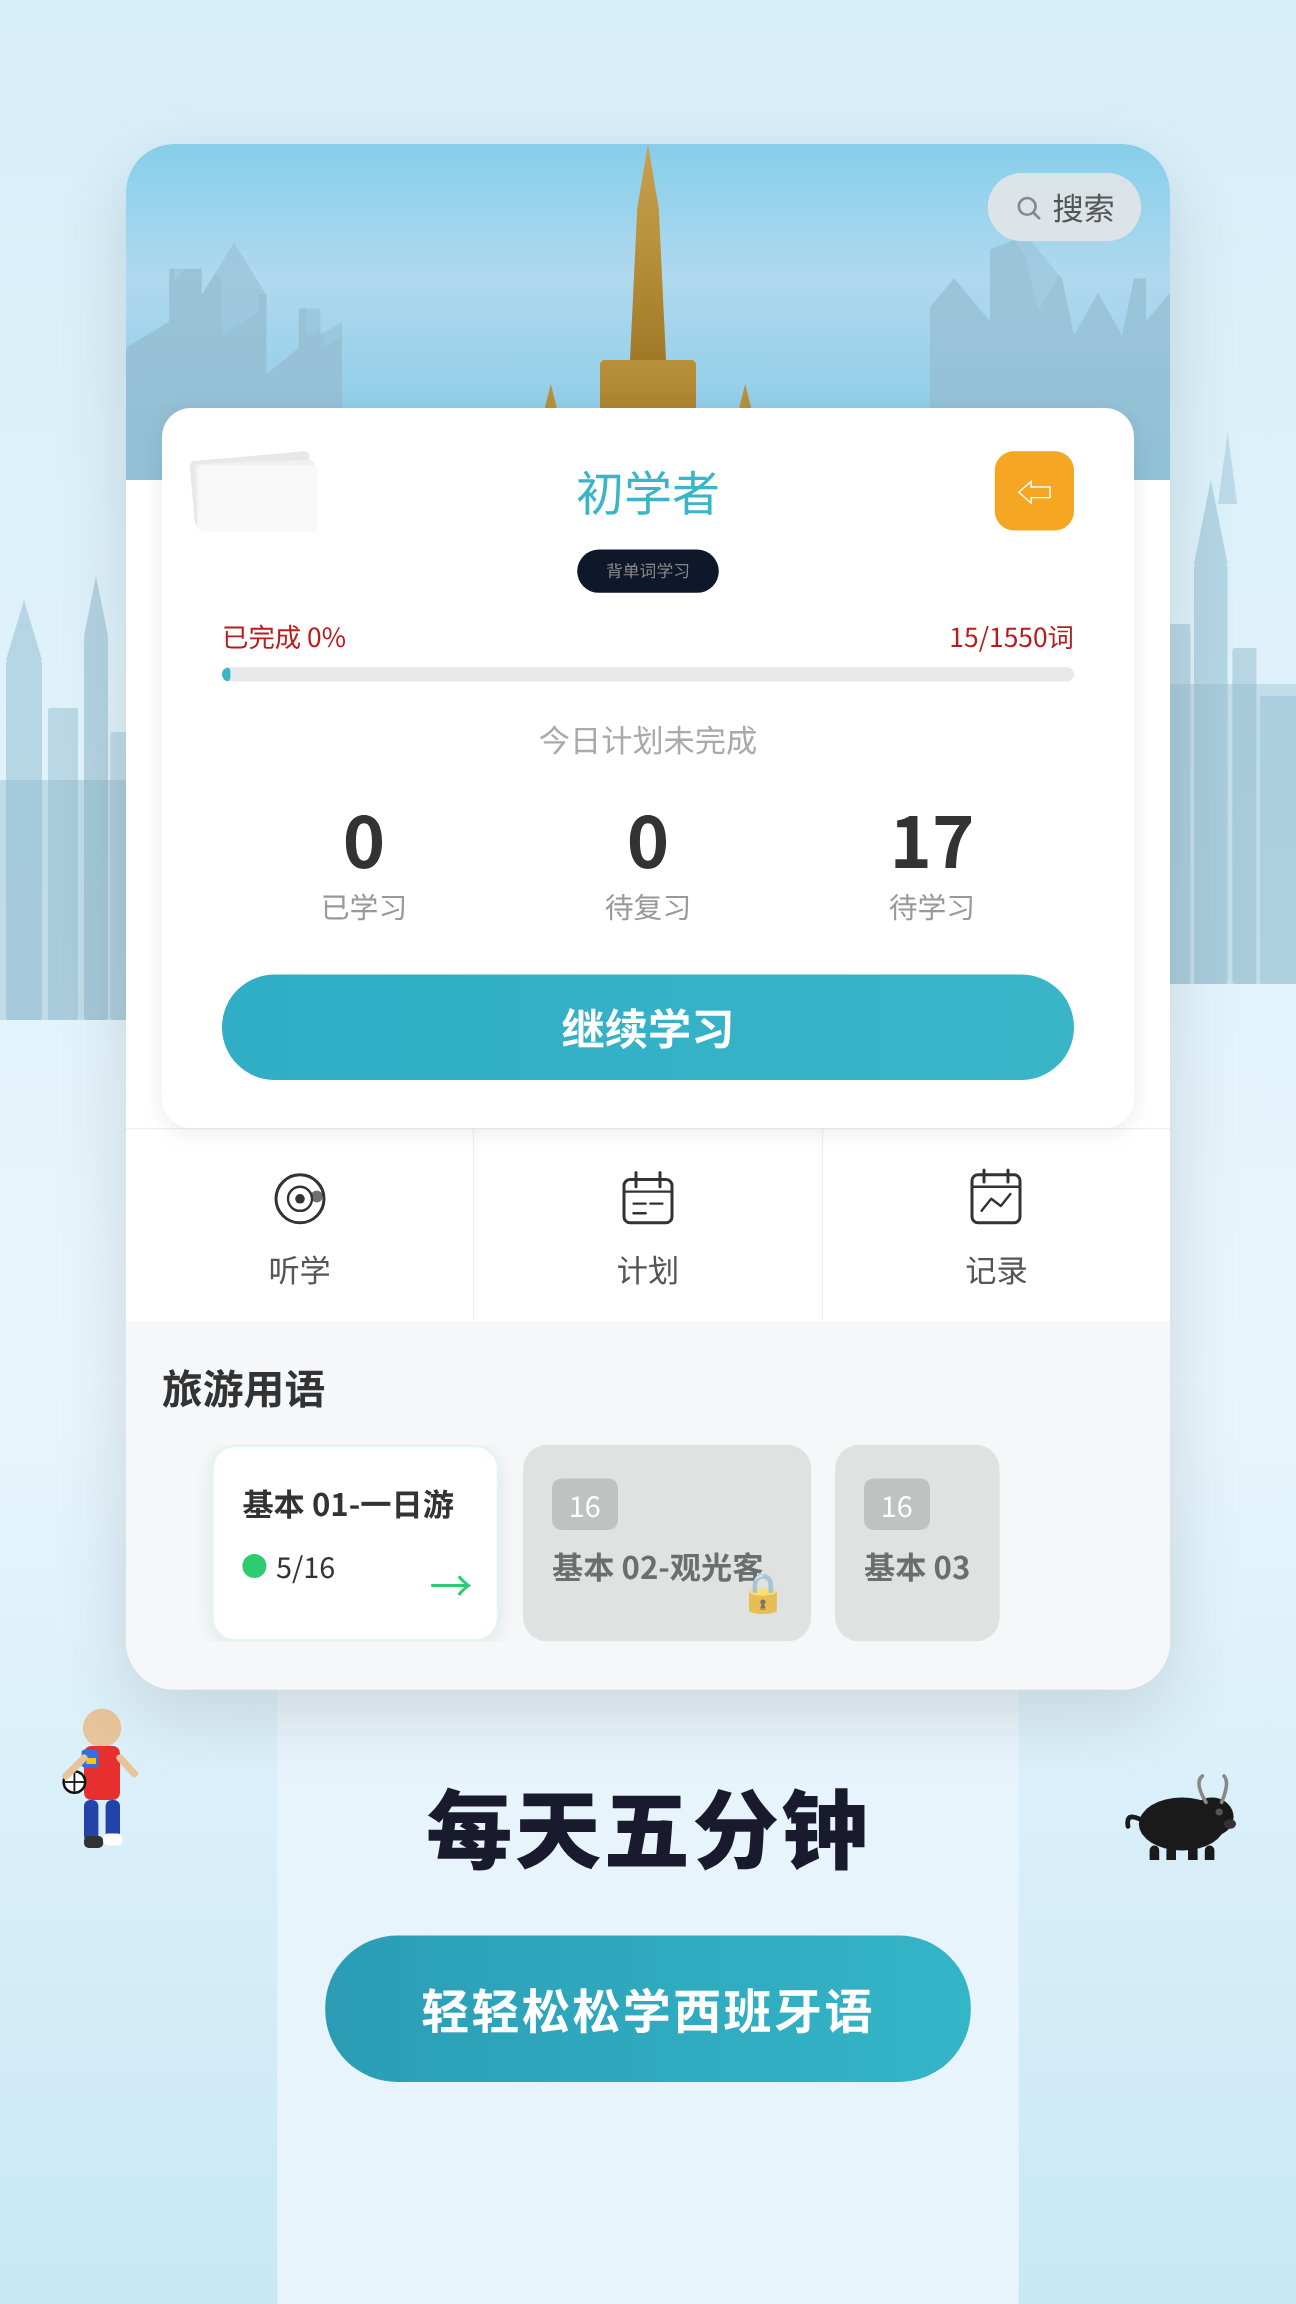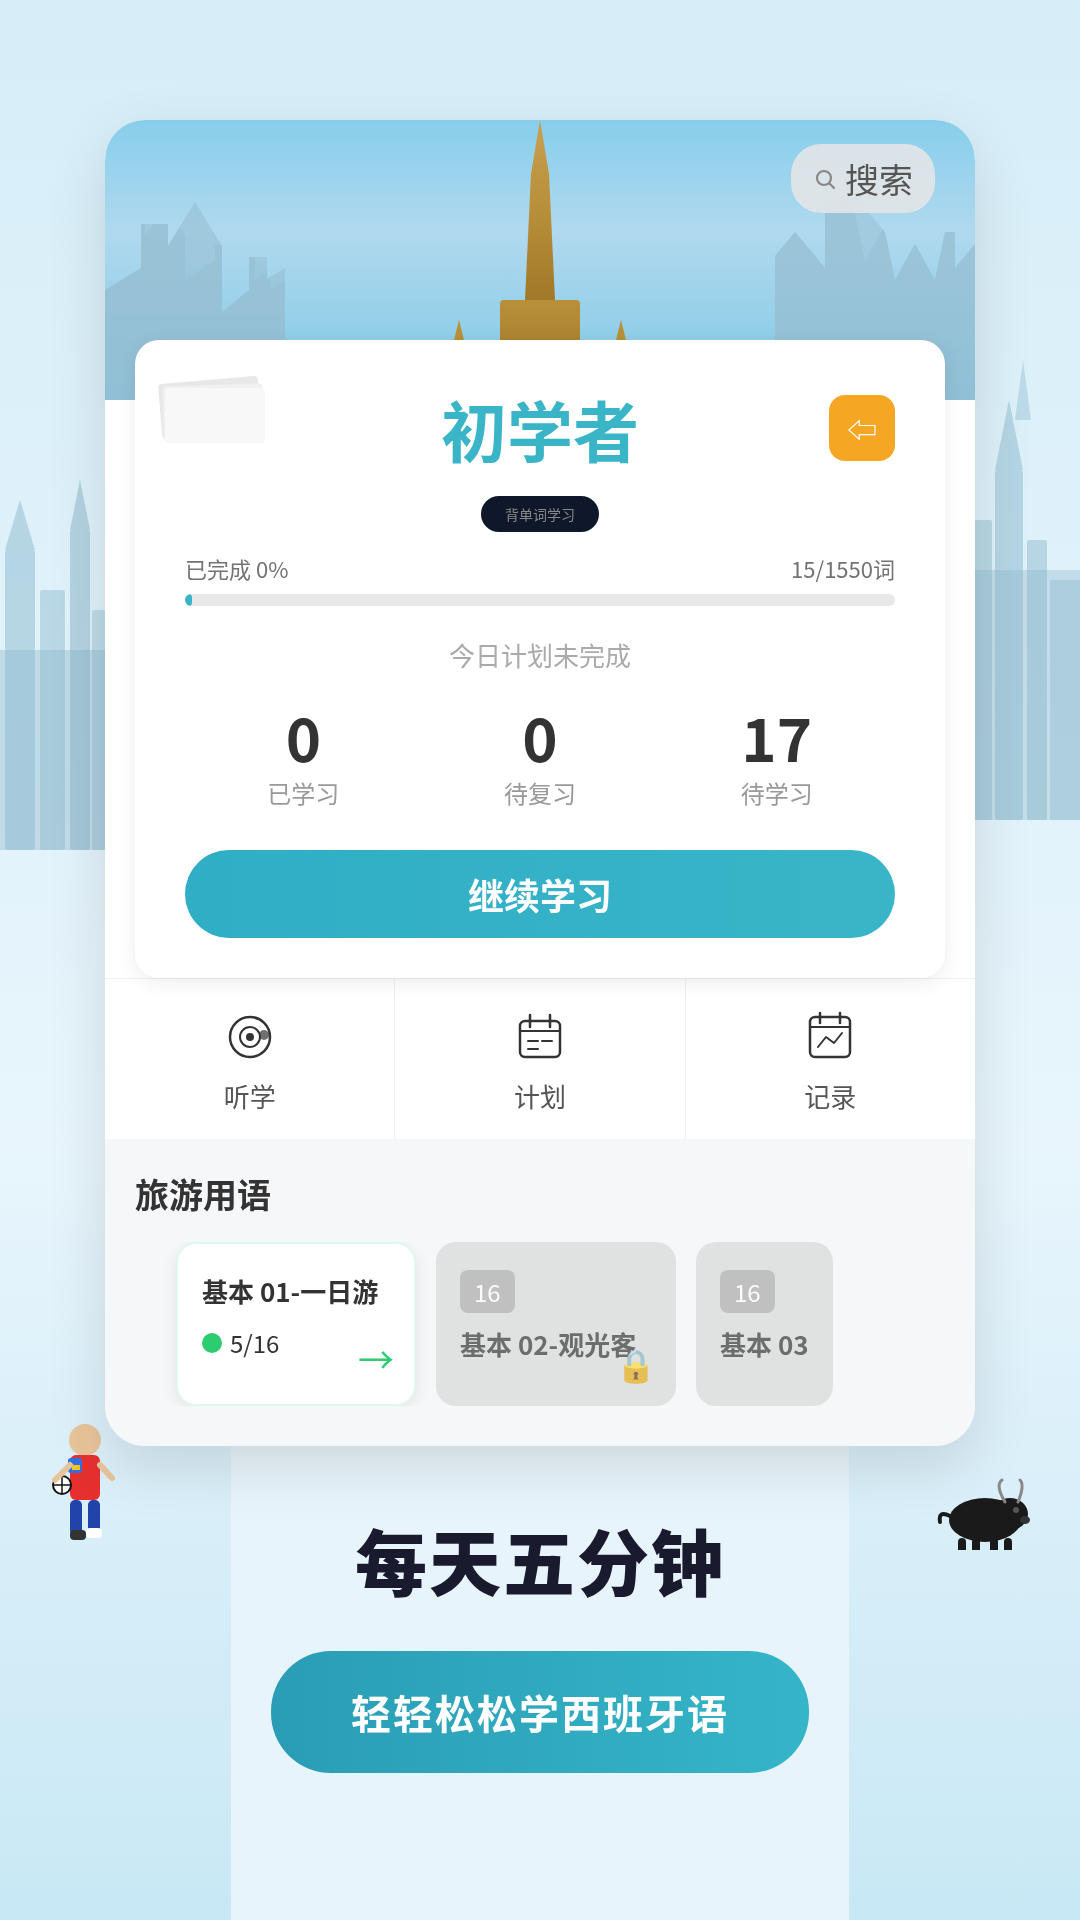--- a/index.html
+++ b/index.html
@@ -109,28 +109,28 @@
       width: 200px;
       height: 240px;
       background: rgba(150, 190, 210, 0.5);
       clip-path: polygon(0 100%, 0 40%, 10% 30%, 25% 45%, 25% 20%, 40% 15%, 55% 30%, 60% 50%, 70% 35%, 80% 50%, 85% 30%, 90% 30%, 90% 45%, 100% 35%, 100% 100%);
     }
 
     
     .search-btn {
       position: absolute;
       top: 24px;
-      right: 40px;
+      right: 24px;
       background: rgba(230,230,230,0.85);
       border-radius: 30px;
       padding: 10px 22px;
       display: flex;
       align-items: center;
       gap: 8px;
-      font-size: 34px;
+      font-size: 26px;
       color: #555;
       cursor: pointer;
       backdrop-filter: blur(4px);
     }
 
     
     .content-card {
       background: white;
       margin: -60px 30px 0 30px;
       border-radius: 24px;
@@ -142,22 +142,22 @@
 
     .course-header {
       display: flex;
       align-items: center;
       justify-content: center;
       position: relative;
       margin-bottom: 20px;
     }
 
     .course-title {
-      font-size: 66px;
-      font-weight: 700;
+      font-size: 40px;
+      font-weight: 400;
       color: #3ab5c8;
       text-align: center;
     }
 
     .exchange-btn {
       position: absolute;
       right: 0;
       top: 50%;
       transform: translateY(-50%);
       width: 66px;
@@ -186,21 +186,21 @@
     }
 
     
     .progress-section {
       margin-bottom: 30px;
     }
     .progress-labels {
       display: flex;
       justify-content: space-between;
       font-size: 22px;
-      color: #737373;
+      color: #b91c1c;
       margin-bottom: 10px;
     }
     .progress-bar-bg {
       width: 100%;
       height: 12px;
       background: #e8e8e8;
       border-radius: 6px;
       overflow: hidden;
     }
     .progress-bar-fill {

